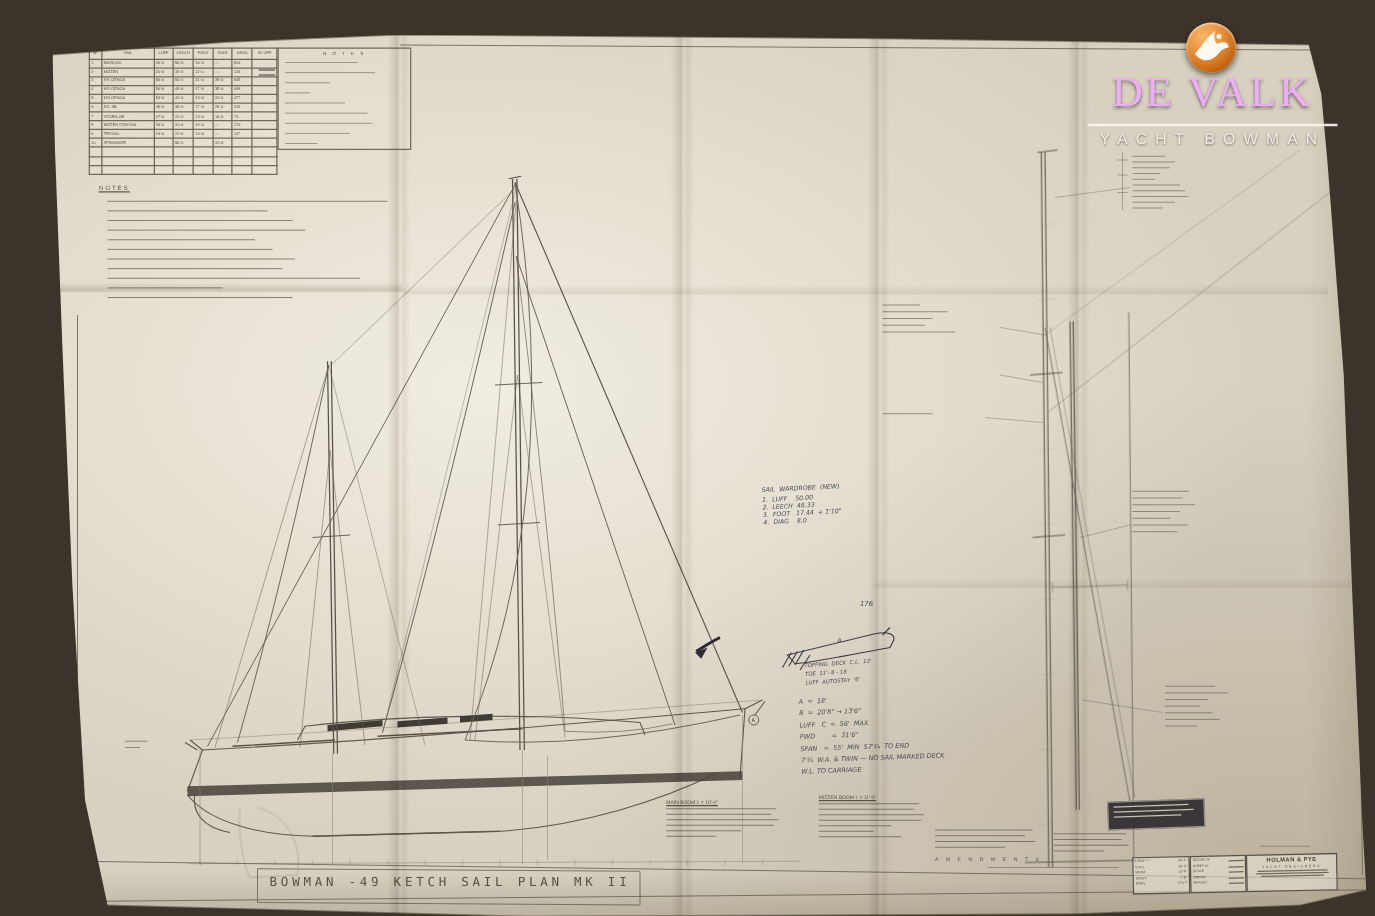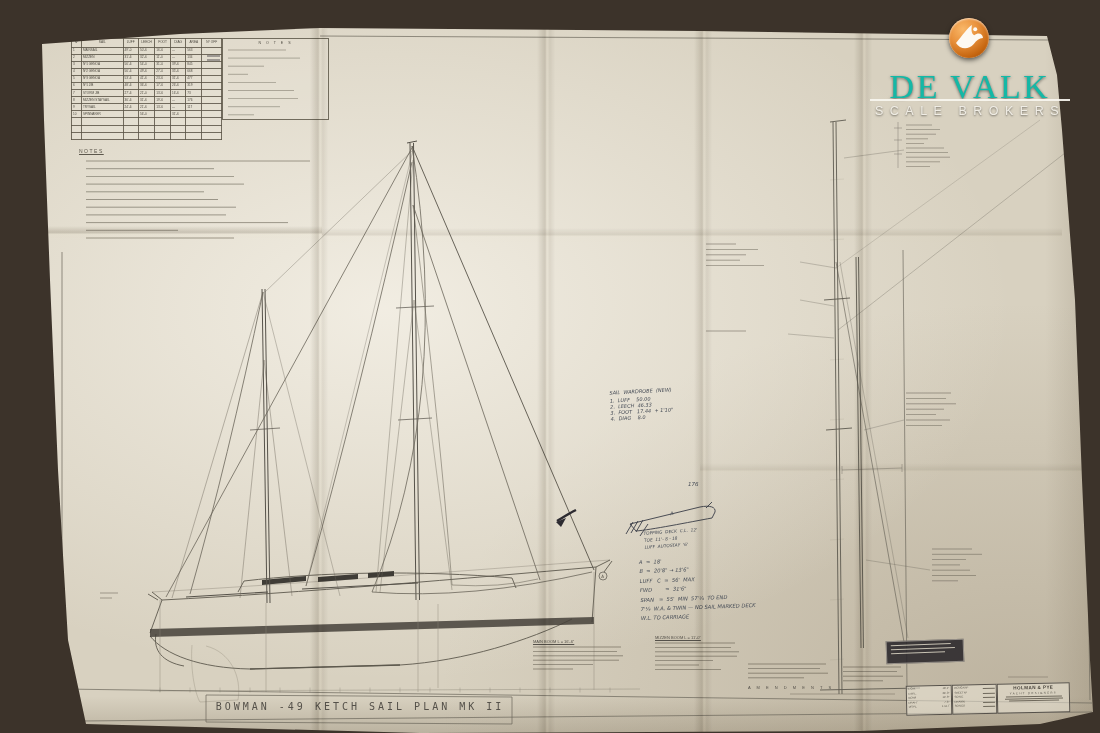--- a/index.html
+++ b/index.html
@@ -48,22 +48,22 @@
   .tb-row{display:flex;justify-content:space-between;align-items:center;height:4.6px;}
   .tb-row span{font-size:2.7px;color:#4f4b42;line-height:1;white-space:nowrap;}
   #stamp{position:absolute;left:886px;top:640px;width:78px;height:23px;background:rgba(40,36,41,.88);
      transform:rotate(-2deg);border:.5px solid rgba(210,204,190,.6);box-sizing:border-box;padding:2.5px 4px;}
   #stamp .dash{background:#d6d0c0;height:.9px;margin-top:3.6px;opacity:.9;}
   
   #logo{position:absolute;left:858px;top:4px;width:224px;height:118px;text-align:center;}
   #badge{position:absolute;left:91px;top:14px;width:40px;height:40px;border-radius:50%;
      background:radial-gradient(circle at 35% 28%, #f9b768 0%, #e8913c 38%, #c5650f 72%, #8e4206 100%);
      box-shadow:0 2px 5px rgba(0,0,0,.6), inset 0 1px 2px rgba(255,255,255,.65);}
-  #brand{position:absolute;left:0;top:64px;width:224px;font-family:"Liberation Serif",serif;
-     font-size:34px;letter-spacing:2.5px;color:#14b8a6;text-shadow:0 1px 3px rgba(0,0,0,.55);}
+  #brand{position:absolute;left:0;top:52px;width:224px;font-family:"Liberation Serif",serif;
+     font-size:34px;letter-spacing:2.5px;color:#f0abfc;text-shadow:0 1px 3px rgba(0,0,0,.55);}
   #logo-rule{position:absolute;left:12px;top:95px;width:200px;height:1.5px;background:rgba(248,246,240,.92);}
   #tagline{position:absolute;left:0;top:100px;width:224px;font-size:12.5px;letter-spacing:6.5px;
      color:#f0ede5;text-shadow:0 1px 2px rgba(0,0,0,.5);}
 </style>
 </head>
 <body>
 
 <div id="stage">
   <div id="paper">
 
@@ -512,15 +512,15 @@
 
   <div id="logo">
     <div id="badge">
       <svg width="40" height="40" viewBox="-10 -10 20 20" style="position:absolute;left:0;top:0">
         <path d="M-6.5,2.5 C-3,-1.5 -1,-5 1.5,-6.5 C1,-4 1.2,-2.2 2.6,-1.4 C4.8,-3 6.8,-2.2 7,0 C5,.2 3.8,1.2 2.4,3 C-.5,6.2 -4.5,5.6 -6.5,2.5 Z" fill="#fdf9f2"></path>
         <circle cx="3.1" cy="-4.4" r="1" fill="#fdf9f2"></circle>
       </svg>
     </div>
     <div id="brand">DE VALK</div>
     <div id="logo-rule"></div>
-    <div id="tagline">SCALE BROKERS</div>
+    <div id="tagline">YACHT BOWMAN</div>
   </div>
 </div>
 
 </body></html>

